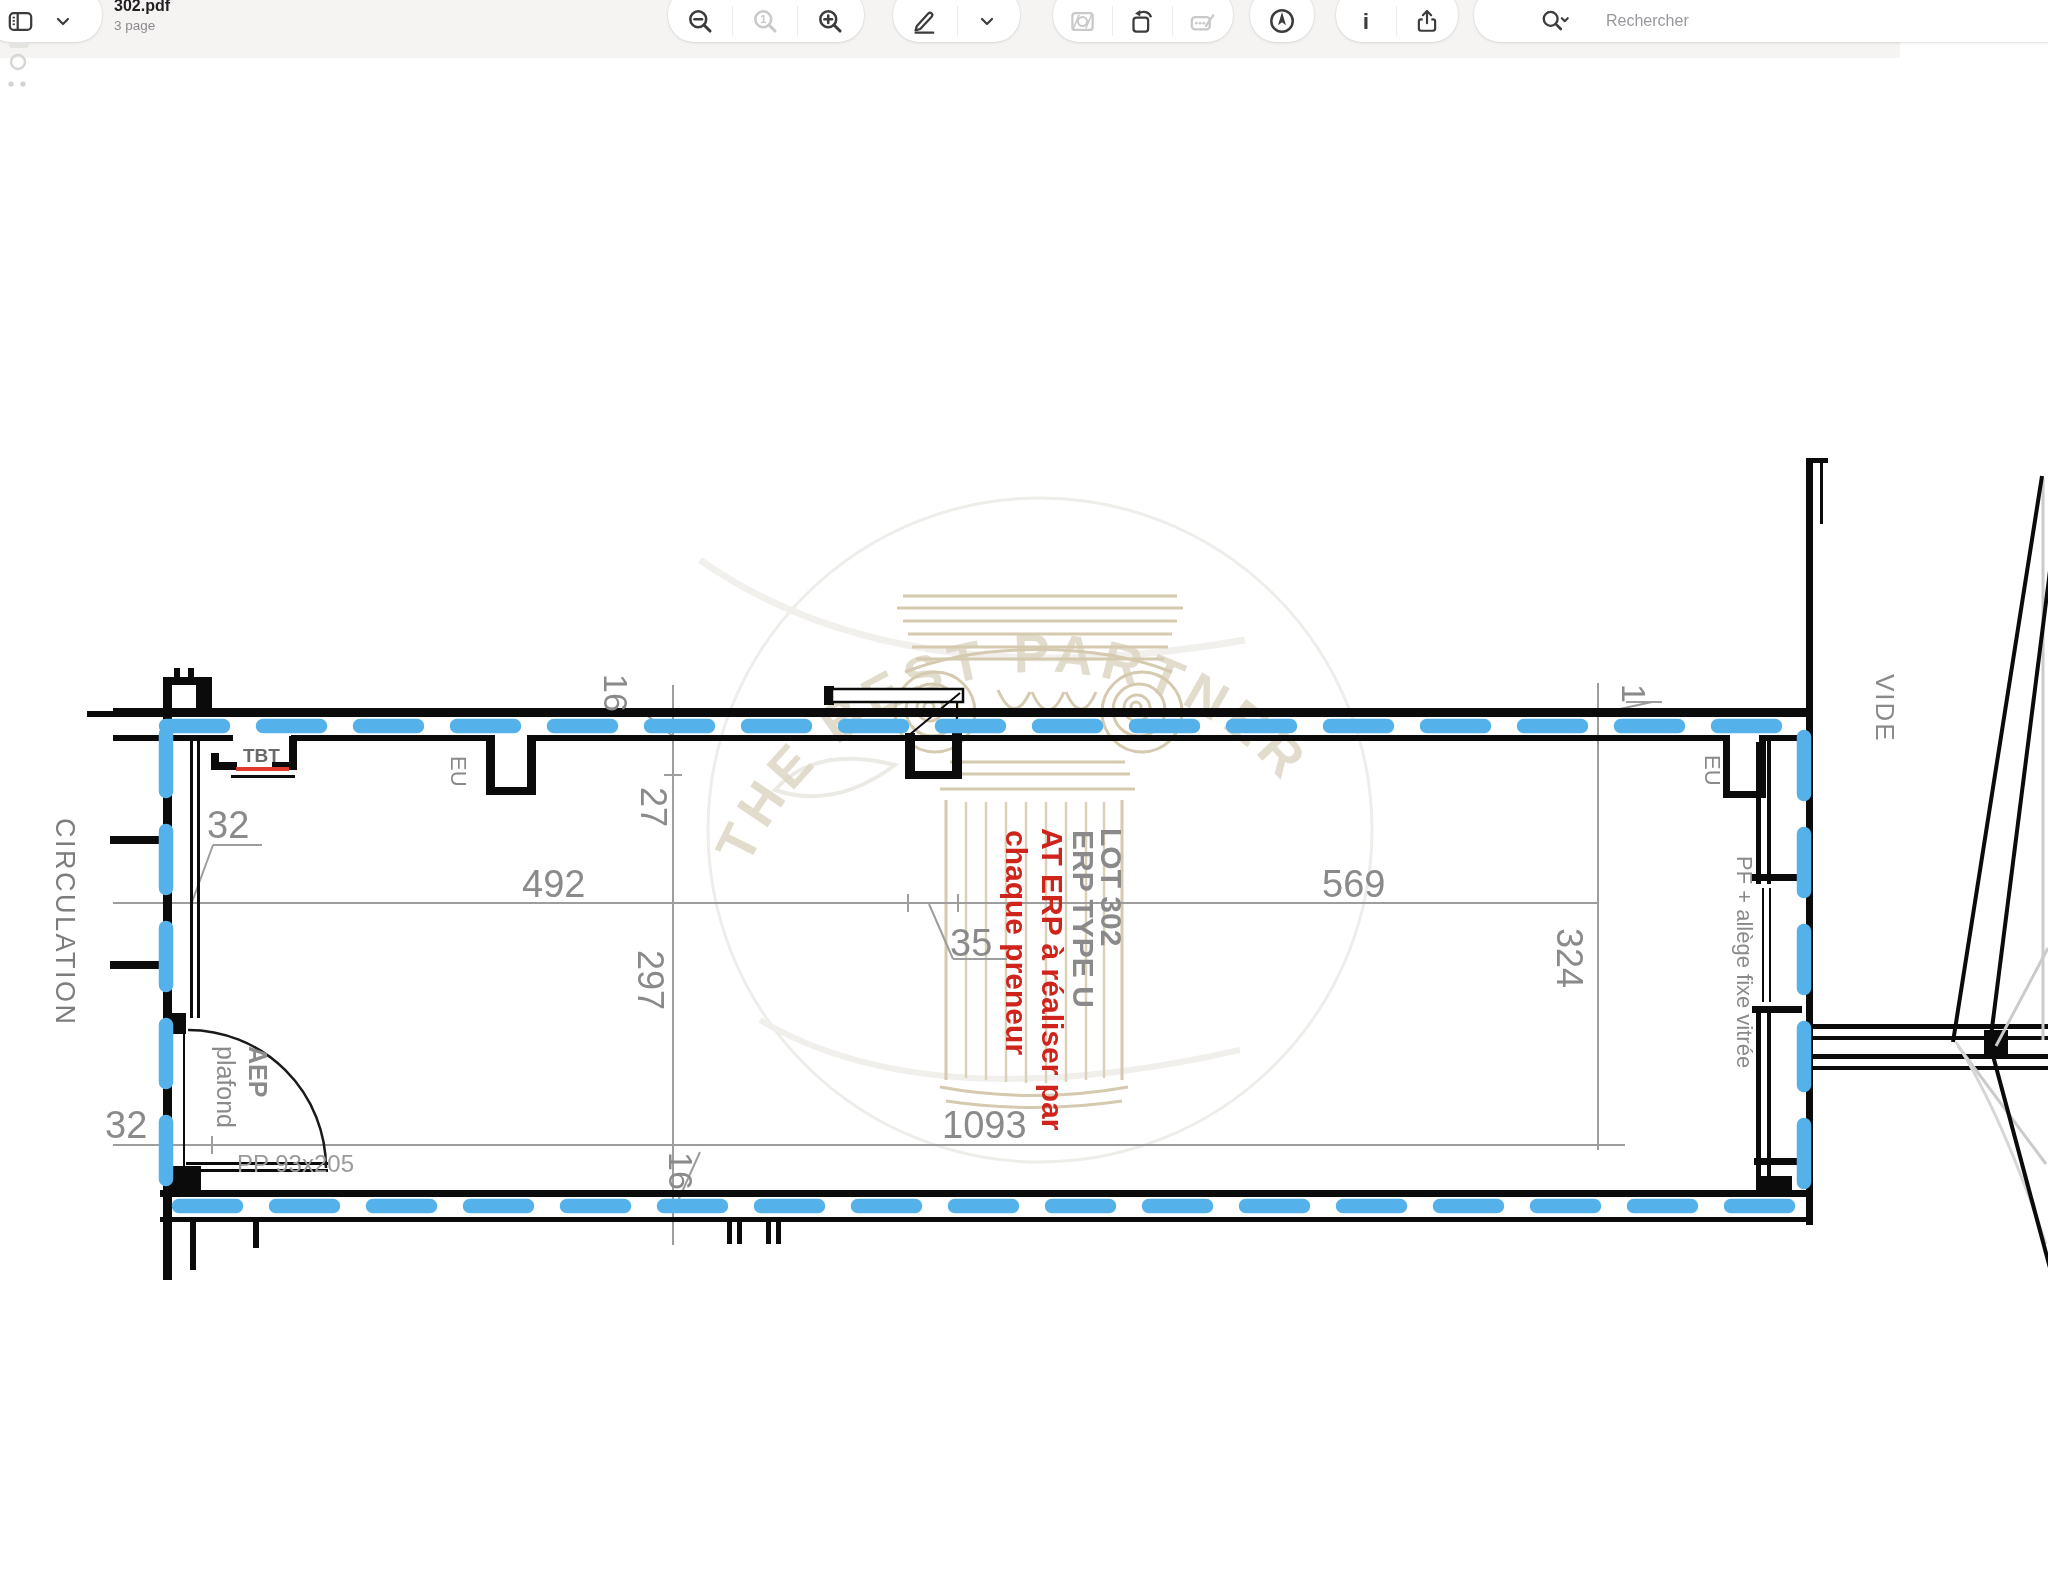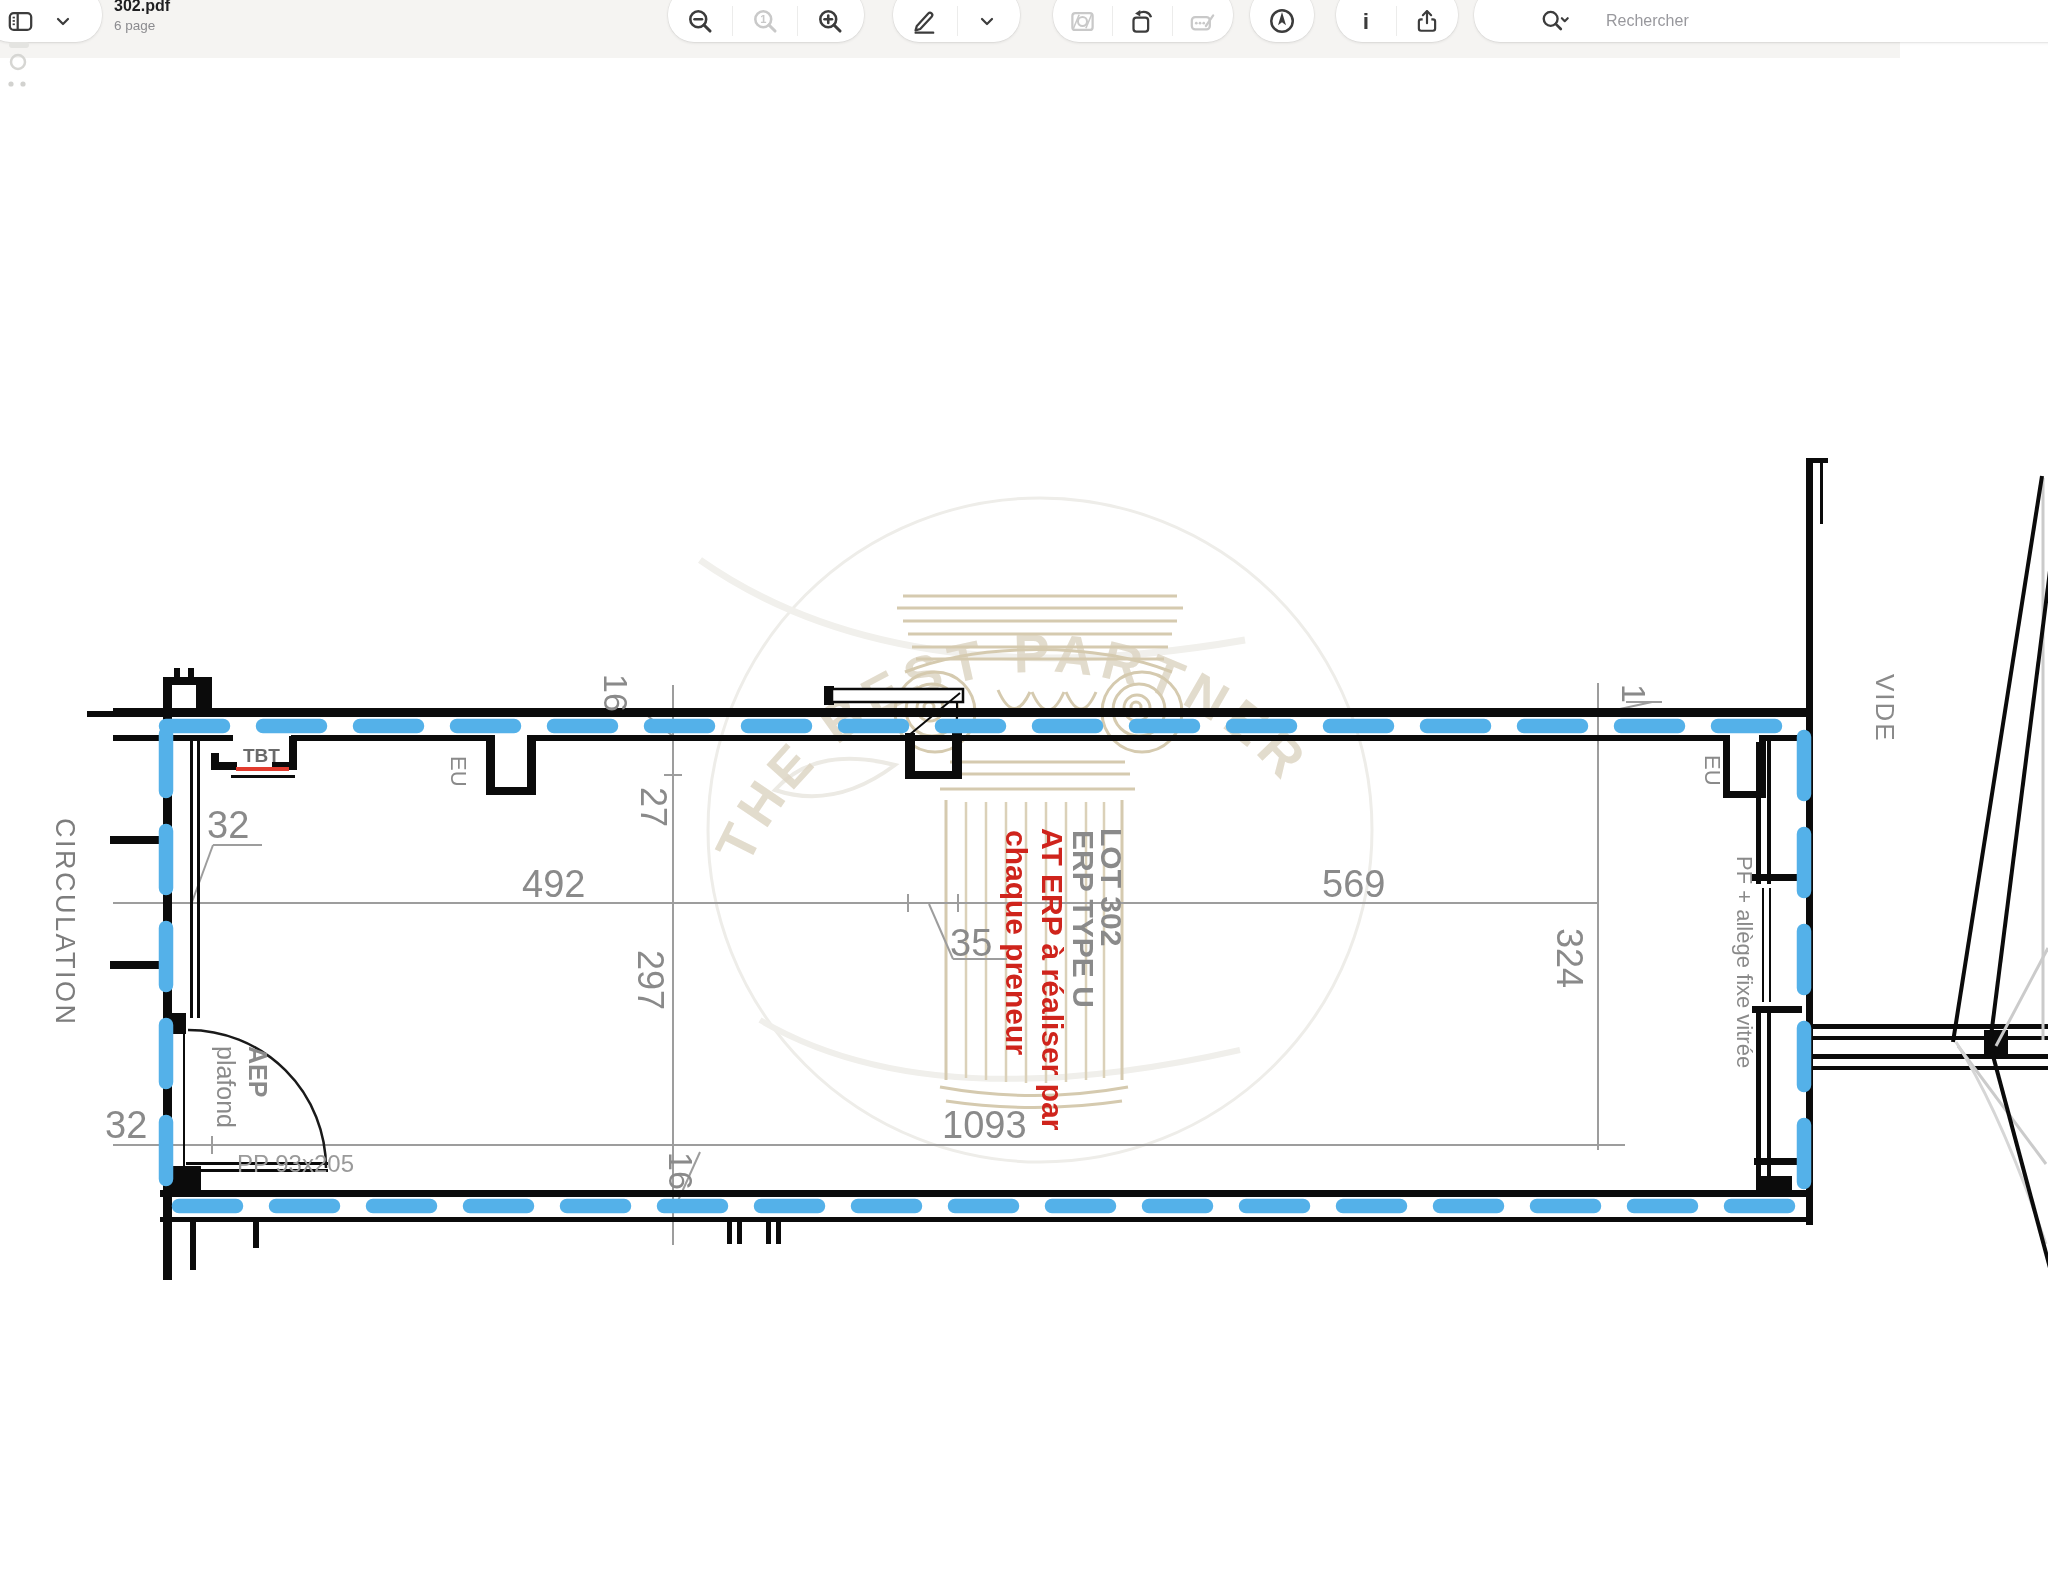--- a/index.html
+++ b/index.html
@@ -251,21 +251,21 @@
       <div class="tbtn" style="width:30px;">
         <svg width="14" height="9" viewBox="0 0 14 9">
           <polyline points="2,2 7,7 12,2" fill="none" stroke="#3c3c3c" stroke-width="2.2" stroke-linecap="round" stroke-linejoin="round"></polyline>
         </svg>
       </div>
     </div>
   </div>
 
   <div class="title-wrap">
     <div class="doc-title">302.pdf</div>
-    <div class="doc-sub">6 page</div>
+    <div class="doc-sub">3 page</div>
   </div>
 
   <div class="pill" style="left:668px;width:196px;">
     <div class="inner">
       <div class="tbtn" style="width:64px;">
         <svg width="28" height="28" viewBox="0 0 24 24">
           <circle cx="10.5" cy="10.5" r="6.8" fill="none" stroke="#3c3c3c" stroke-width="2.2"></circle>
           <line x1="15.4" y1="15.4" x2="20.6" y2="20.6" stroke="#3c3c3c" stroke-width="2.6" stroke-linecap="round"></line>
           <line x1="7.3" y1="10.5" x2="13.7" y2="10.5" stroke="#3c3c3c" stroke-width="2.2" stroke-linecap="round"></line>
         </svg>

